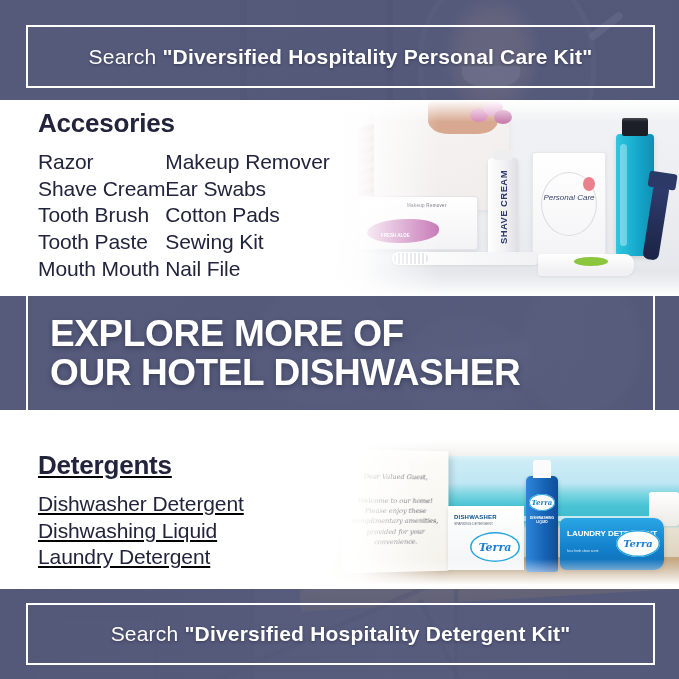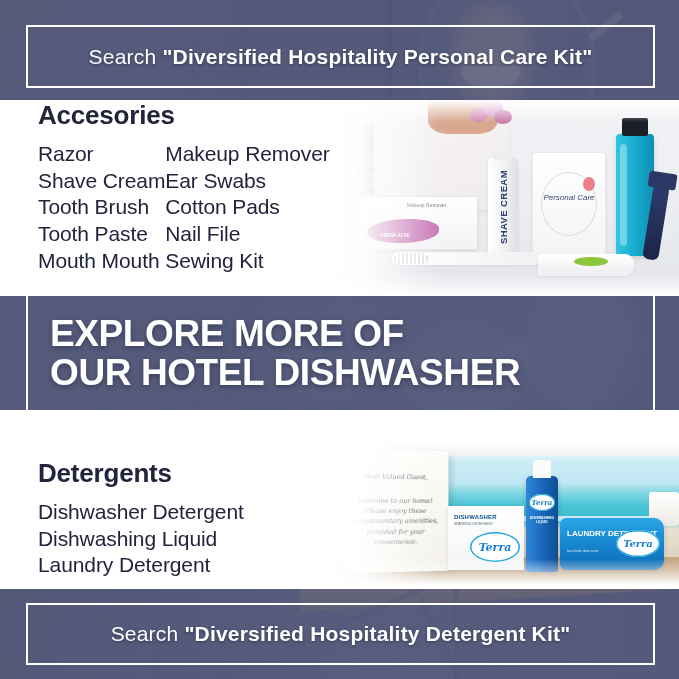--- a/index.html
+++ b/index.html
@@ -177,22 +177,22 @@
     width: 679px;
     background: #ffffff;
   }
   #section-accessories { top: 100px; height: 196px; }
   #section-detergents  { top: 410px; height: 179px; }
 
   .sec-text {
     position: absolute;
     z-index: 3;
   }
-  #accessories-text { left: 38px; top: 0; }
-  #detergents-text  { left: 38px; top: 48px; }
+  #accessories-text { left: 38px; top: 8px; }
+  #detergents-text  { left: 38px; top: 40px; text-decoration: underline; }
 
   .sec-title {
     font-size: 26px;
     font-weight: 700;
     color: #22243c;
     letter-spacing: -0.2px;
     margin: 0 0 10px 0;
   }
   .cols {
     display: flex;
@@ -592,22 +592,22 @@
           <div class="item">Razor</div>
           <div class="item">Shave Cream</div>
           <div class="item">Tooth Brush</div>
           <div class="item">Tooth Paste</div>
           <div class="item">Mouth Mouth</div>
         </div>
         <div class="col">
           <div class="item">Makeup Remover</div>
           <div class="item">Ear Swabs</div>
           <div class="item">Cotton Pads</div>
+          <div class="item">Sewing Kit</div>
           <div class="item">Nail File</div>
-          <div class="item">Sewing Kit</div>
         </div>
       </div>
     </div>
   </div>
 
   <div class="band" id="band-middle">
     <div class="photo-bg">
       <div class="bg-robe">
         <div class="fold" style="left:250px;top:-10px;width:150px;height:120px;"></div>
         <div class="fold" style="left:400px;top:20px;width:130px;height:110px;"></div>

